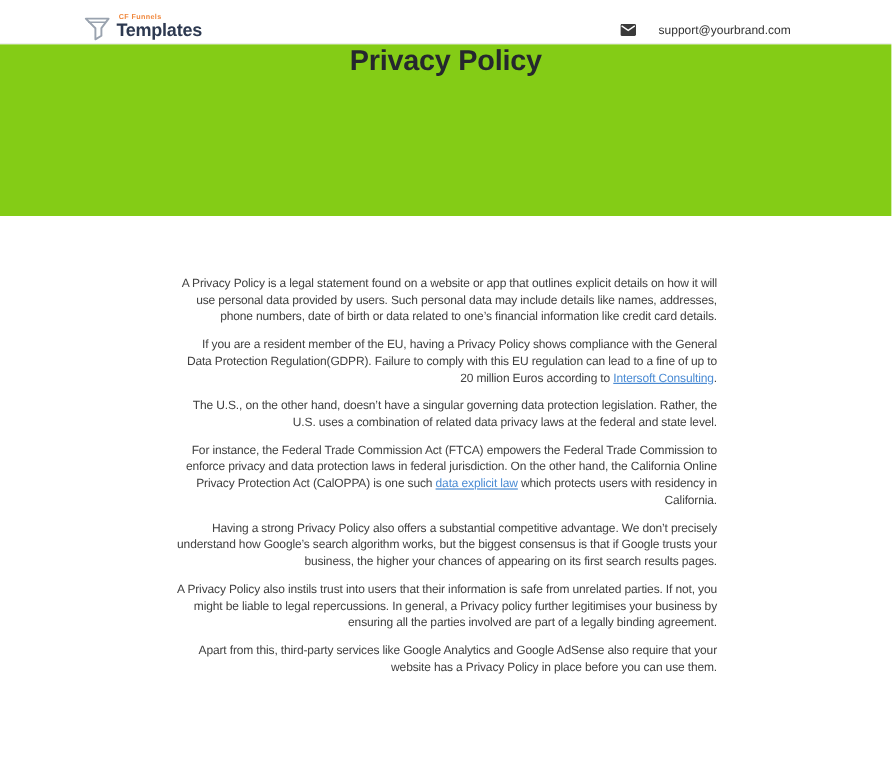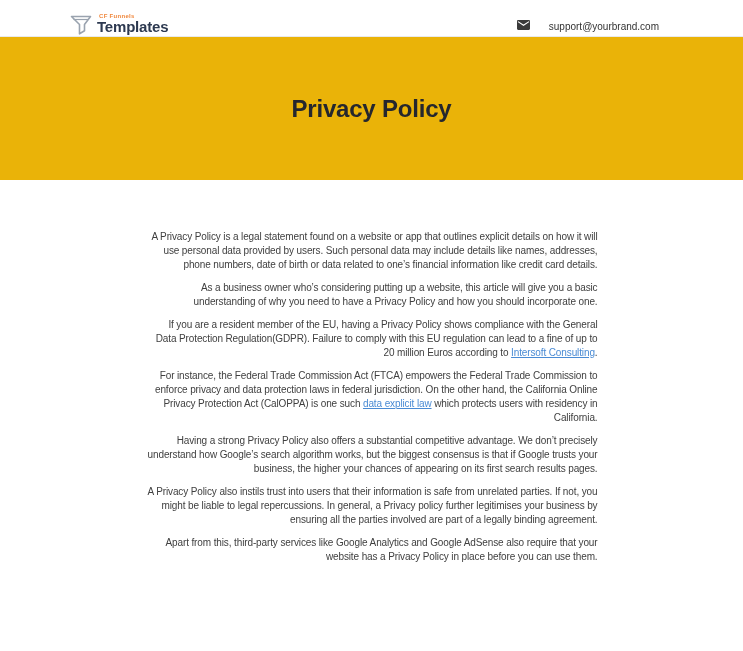--- a/index.html
+++ b/index.html
@@ -38,33 +38,32 @@
     margin: 1px 0 0 2px;
   }
   .brand-main {
     font-size: 15px;
     font-weight: 700;
     color: #2d3950;
     letter-spacing: -0.2px;
   }
   .support {
     display: flex;
-    align-items: center;
     gap: 19px;
     font-size: 10px;
     color: #333333;
     cursor: pointer;
   }
 
   
   .hero {
     height: 143px;
-    background: #eab308;
+    background: #84cc16;
     display: flex;
-    align-items: center;
+    align-items: flex-start;
     justify-content: center;
   }
   .hero h1 {
     margin: 0;
     font-size: 24px;
     font-weight: 700;
     color: #25272e;
     letter-spacing: -0.2px;
   }
 
@@ -116,19 +115,19 @@
   </div>
 </header>
 
 <section class="hero">
   <h1>Privacy Policy</h1>
 </section>
 
 <main class="content">
 
 <p>A Privacy Policy is a legal statement found on a website or app that outlines explicit details on how it will use personal data provided by users. Such personal data may include details like names, addresses, phone numbers, date of birth or data related to one’s financial information like credit card details.</p>
-    <p>As a business owner who’s considering putting up a website, this article will give you a basic understanding of why you need to have a Privacy Policy and how you should incorporate one.</p>
     <p>If you are a resident member of the EU, having a Privacy Policy shows compliance with the General Data Protection Regulation(GDPR). Failure to comply with this EU regulation can lead to a fine of up to 20 million Euros according to <a href="#">Intersoft Consulting</a>.</p>
+    <p>The U.S., on the other hand, doesn’t have a singular governing data protection legislation. Rather, the U.S. uses a combination of related data privacy laws at the federal and state level.</p>
     <p>For instance, the Federal Trade Commission Act (FTCA) empowers the Federal Trade Commission to enforce privacy and data protection laws in federal jurisdiction. On the other hand, the California Online Privacy Protection Act (CalOPPA) is one such <a href="#">data explicit law</a> which protects users with residency in California.</p>
     <p>Having a strong Privacy Policy also offers a substantial competitive advantage. We don’t precisely understand how Google’s search algorithm works, but the biggest consensus is that if Google trusts your business, the higher your chances of appearing on its first search results pages.</p>
     <p>A Privacy Policy also instils trust into users that their information is safe from unrelated parties. If not, you might be liable to legal repercussions. In general, a Privacy policy further legitimises your business by ensuring all the parties involved are part of a legally binding agreement.</p>
     <p>Apart from this, third-party services like Google Analytics and Google AdSense also require that your website has a Privacy Policy in place before you can use them.</p>
   </main>
 
 </body></html>

